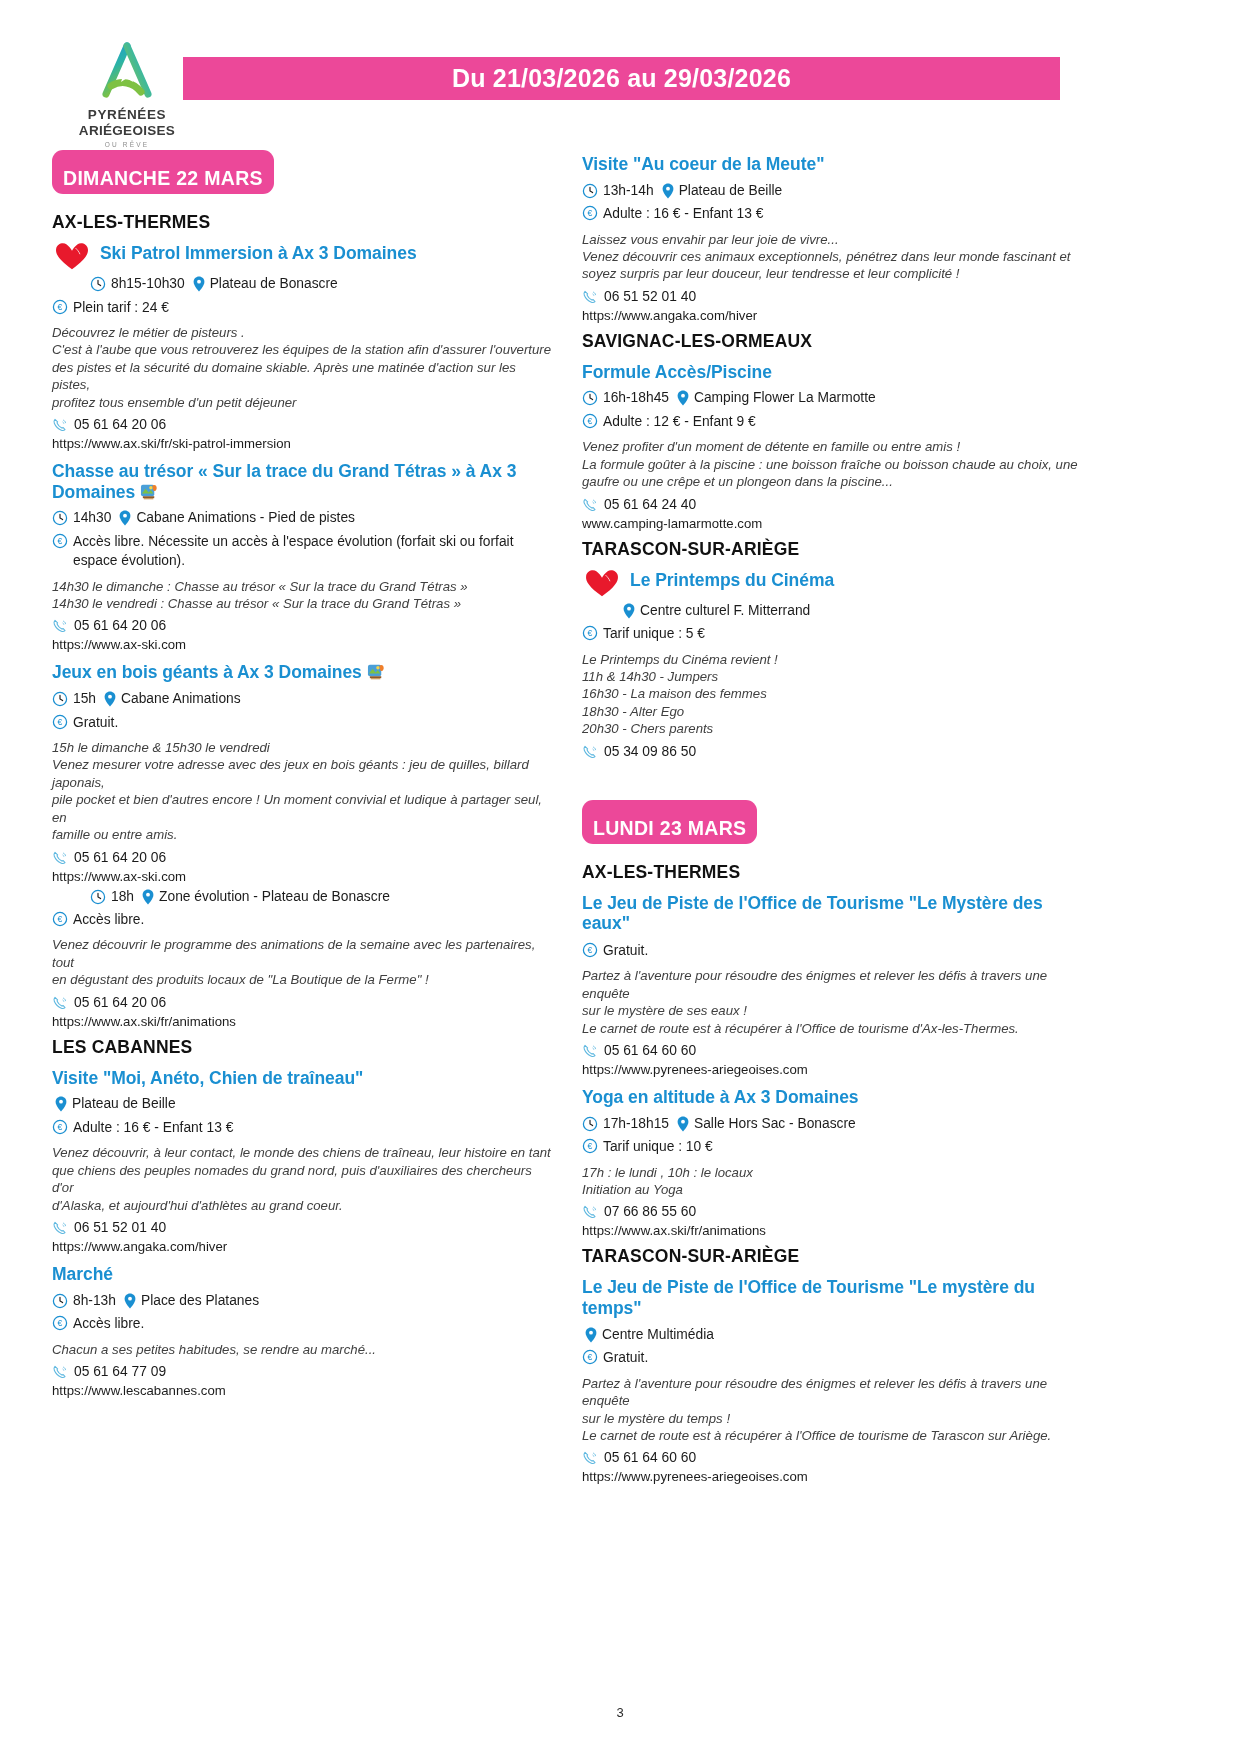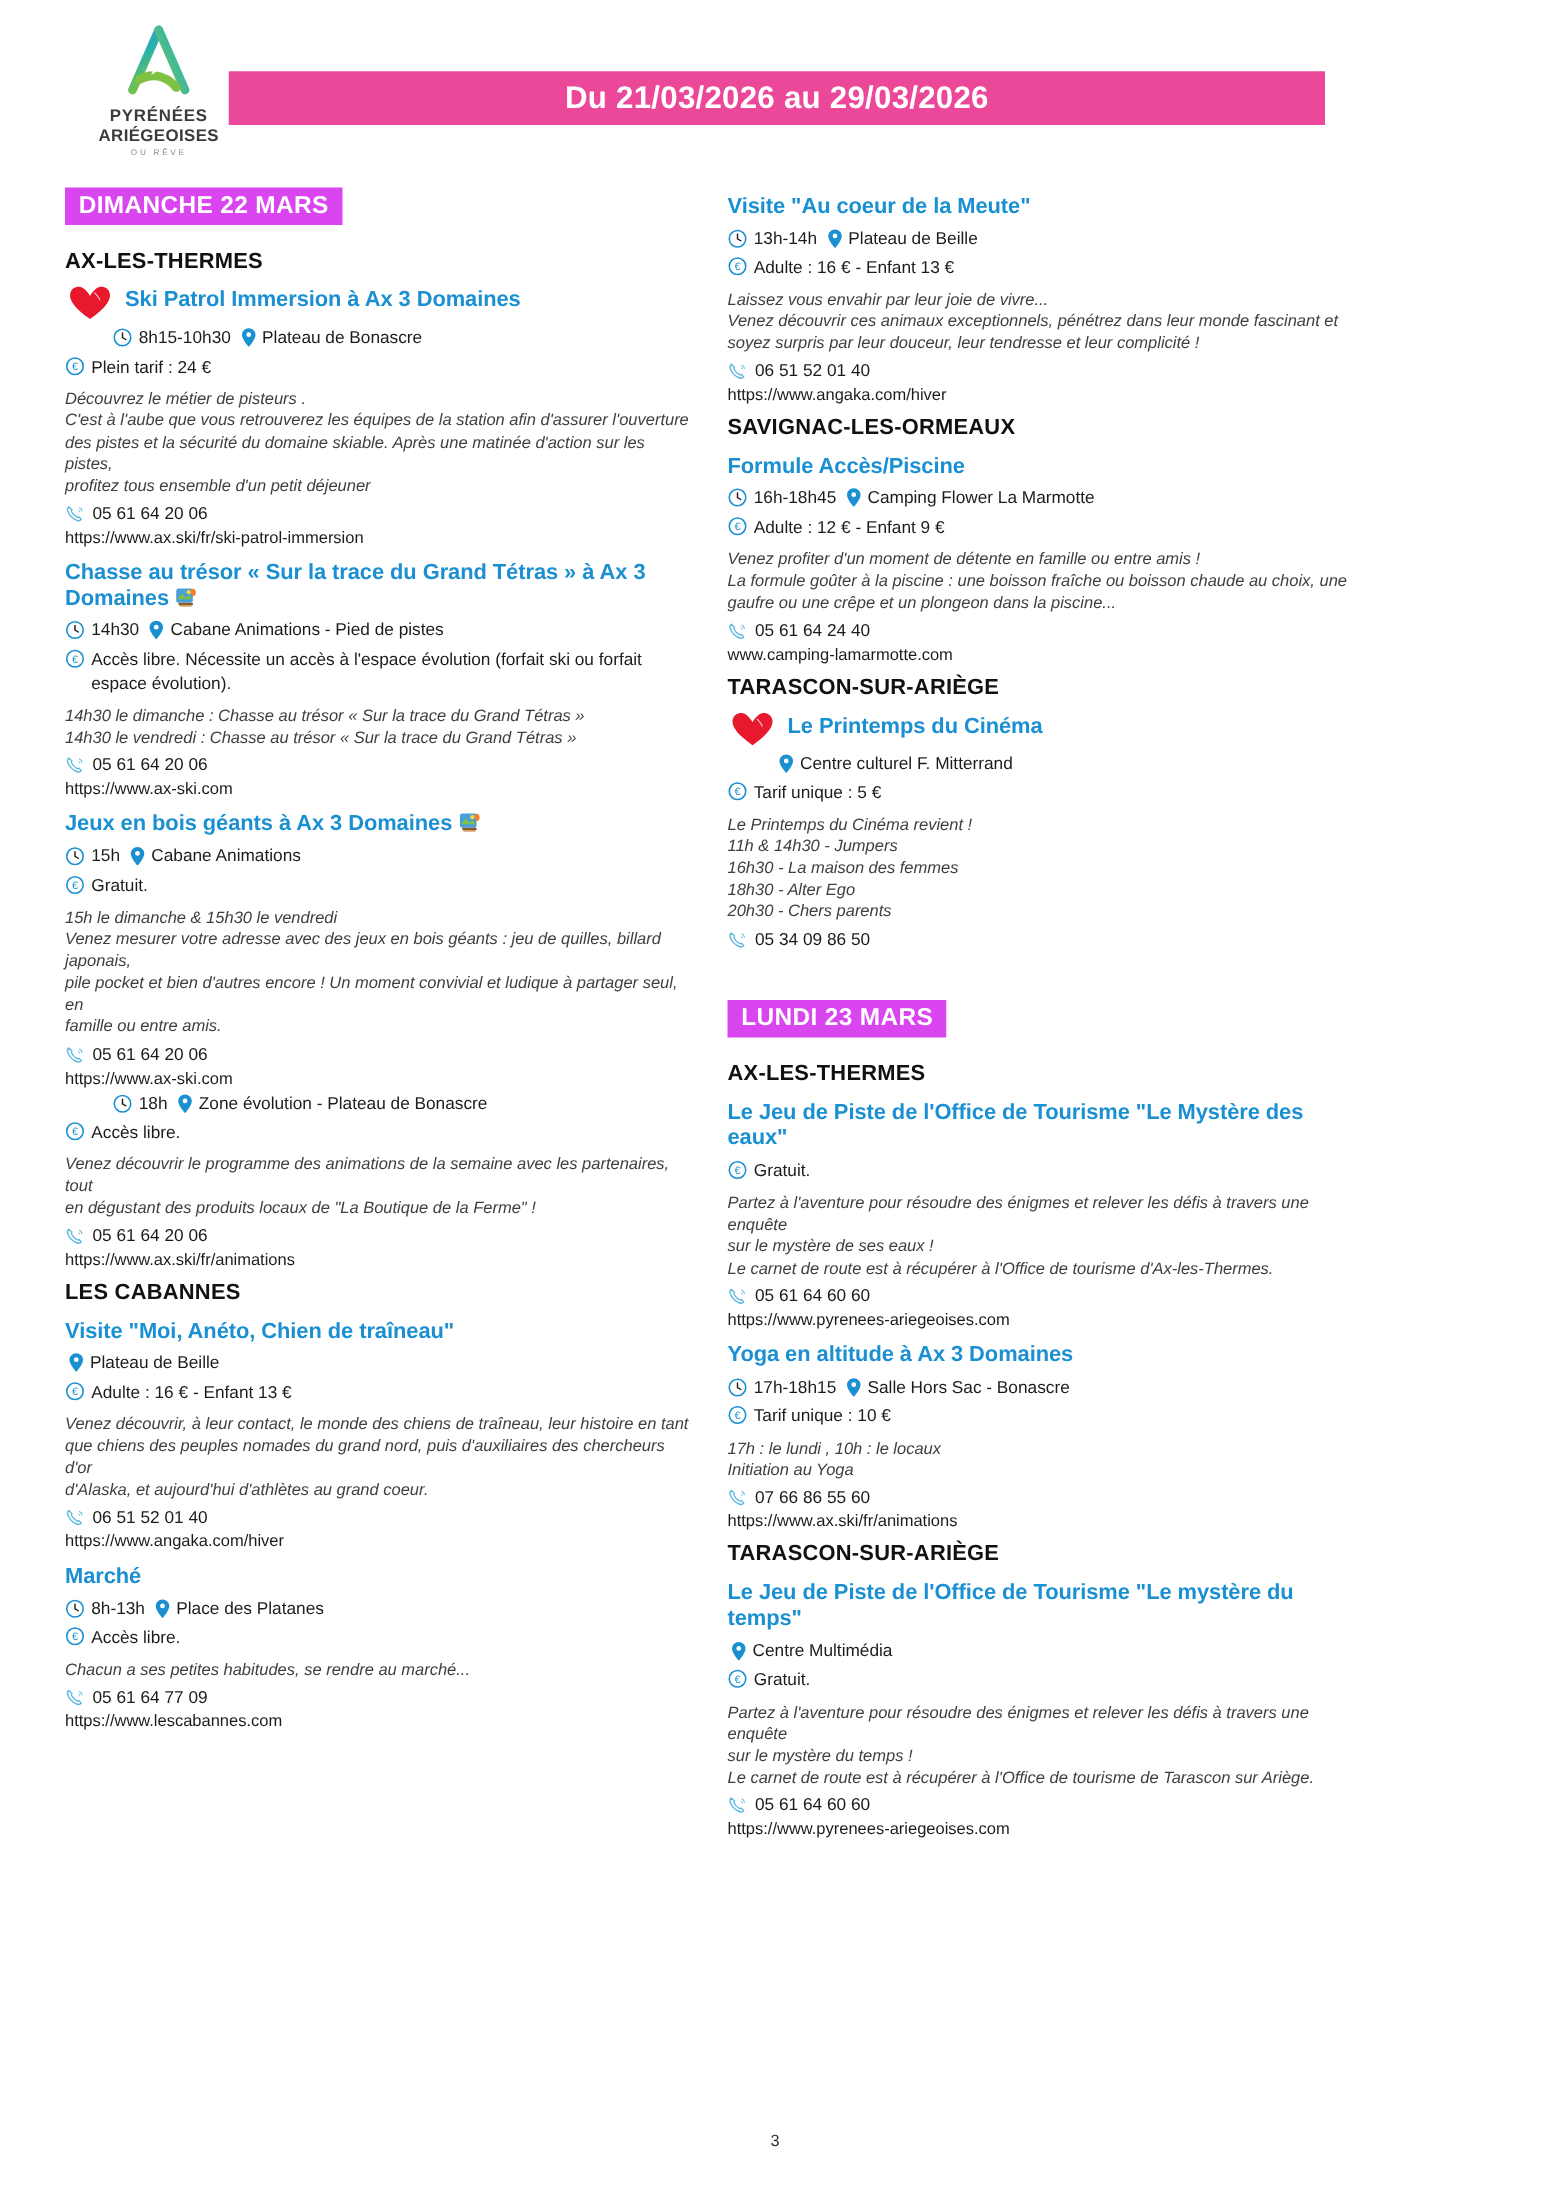--- a/index.html
+++ b/index.html
@@ -15,21 +15,21 @@
   }
 
   
   .page-header {
     position: relative;
     height: 130px;
   }
   .logo-block {
     position: absolute;
     left: 72px;
-    top: 20px;
+    top: 42px;
     width: 110px;
     text-align: center;
   }
   .logo-mark { width: 72px; height: 62px; margin: 0 auto; display:block; }
   .logo-word1 {
     font-size: 13.5px;
     font-weight: bold;
     letter-spacing: 0.6px;
     color: #3b3b3b;
     line-height: 1.15;
@@ -73,27 +73,28 @@
     display: flex;
     gap: 30px;
     padding: 0 52px 0 52px;
   }
   .col { width: 500px; }
   .col-right { width: 500px; }
 
   
   .day-badge {
     display: inline-block;
-    background: #d946ef;
+    background: #ec4899;
     color: #ffffff;
     font-size: 19.5px;
     font-weight: bold;
-    padding: 3px 11px 4px 11px;
+    padding: 17px 11px 4px 11px;
     letter-spacing: 0.3px;
     margin-bottom: 10px;
+    border-radius: 11px;
   }
   .day-badge-wrap { margin-top: 2px; }
   .day-badge-wrap.spaced { margin-top: 40px; }
 
   
   .town {
     font-size: 17.5px;
     font-weight: bold;
     color: #111111;
     letter-spacing: 0.2px;

